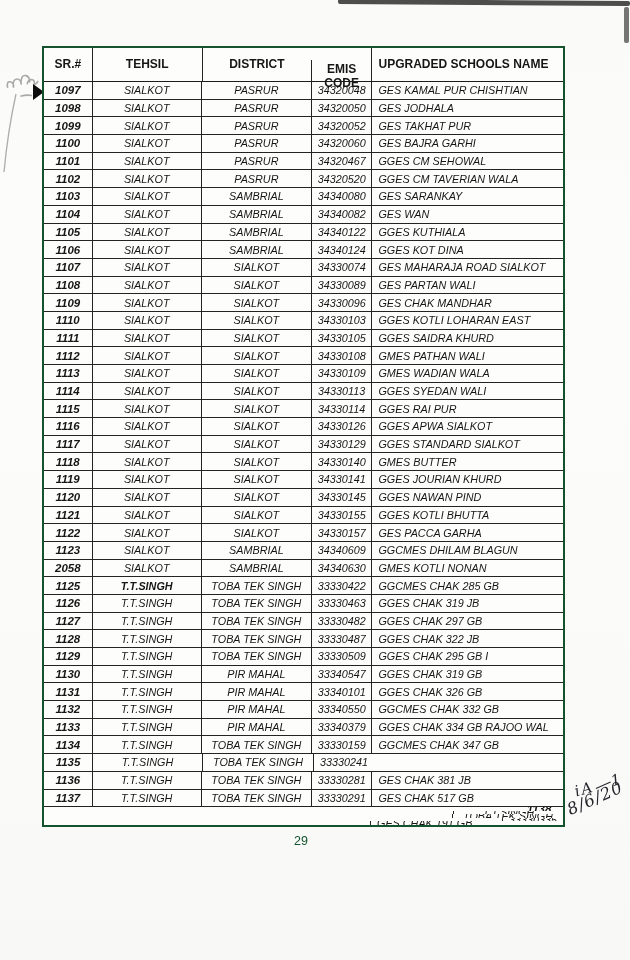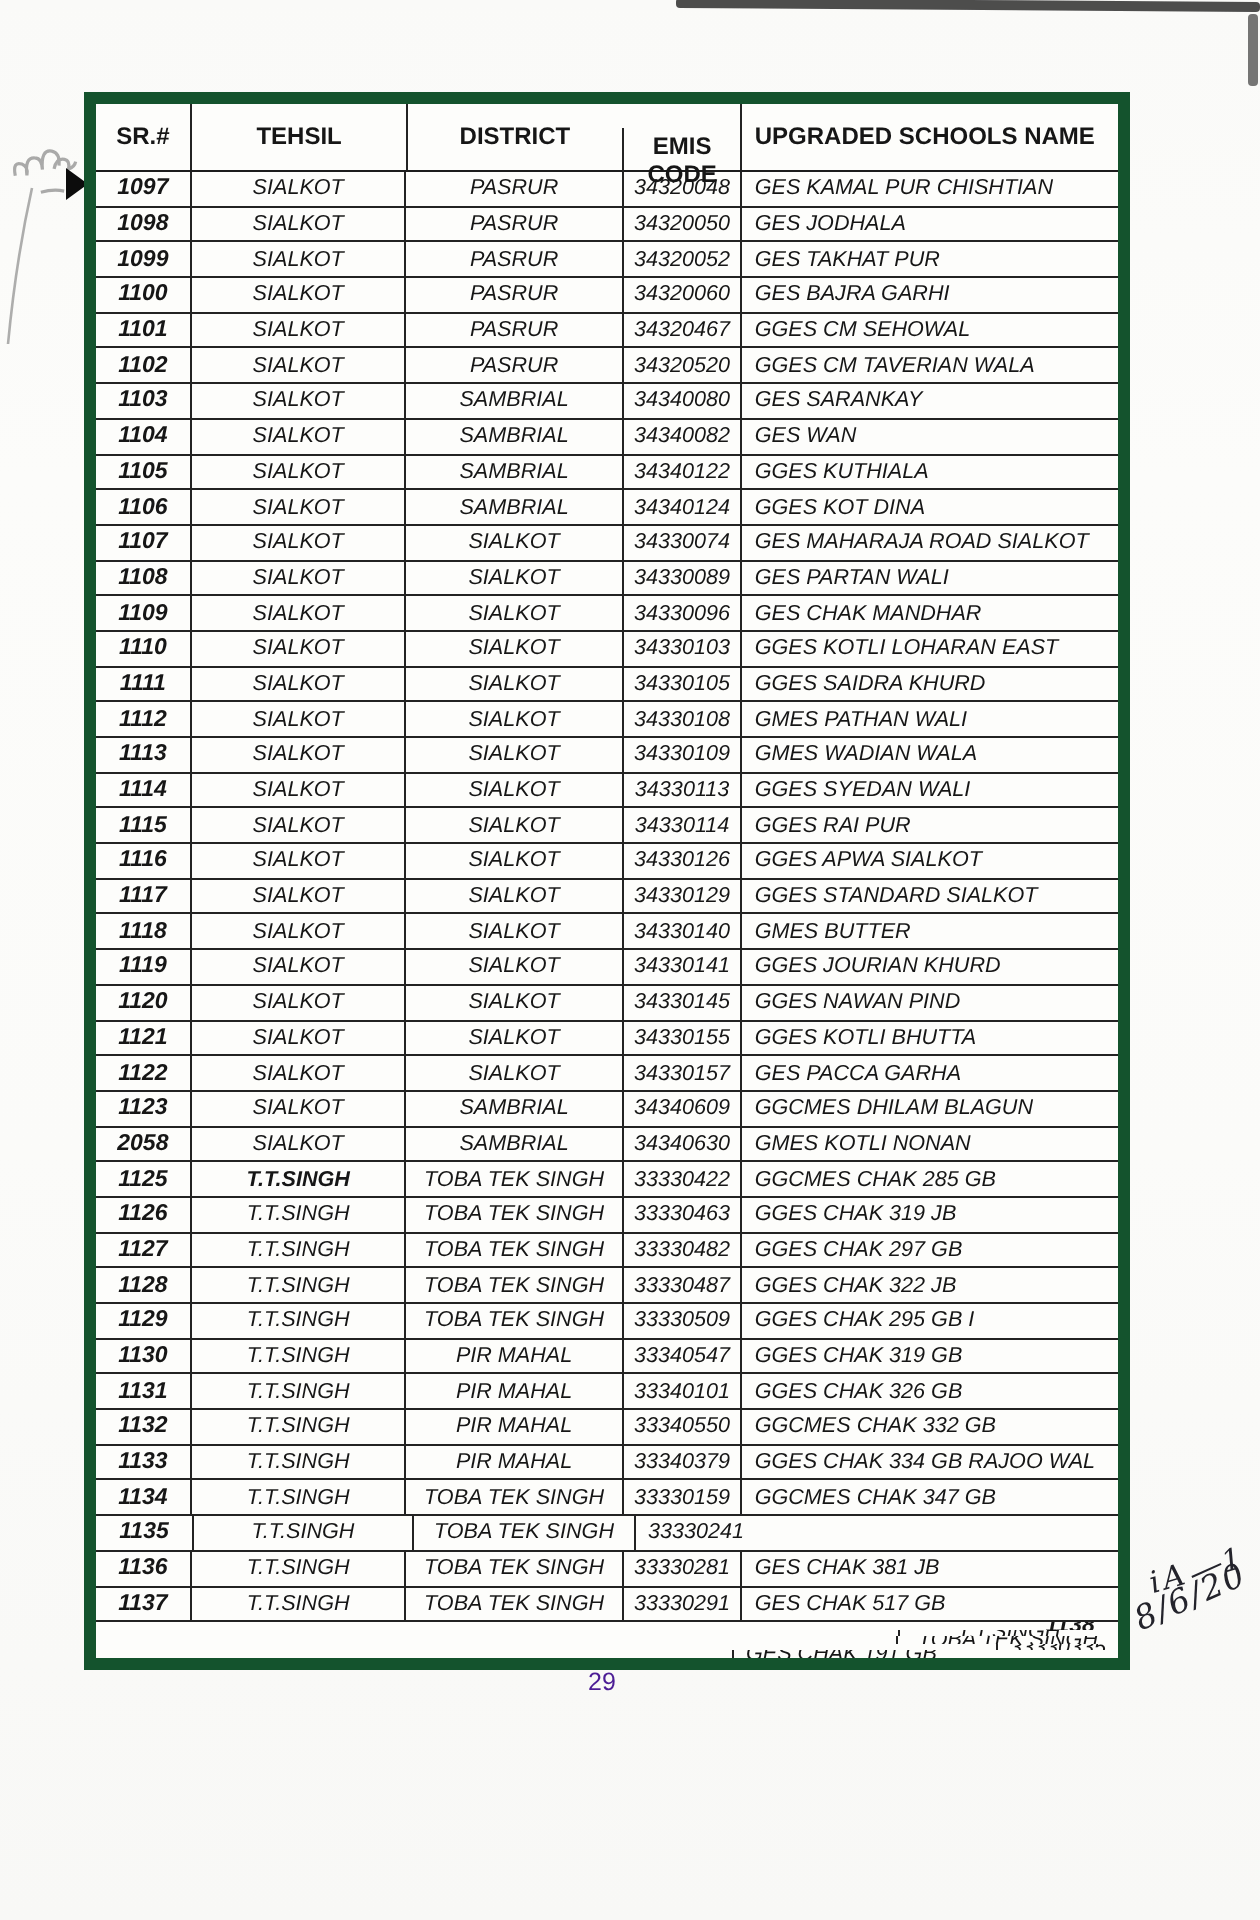--- a/index.html
+++ b/index.html
@@ -13,41 +13,41 @@
   
   .edge-top{position:absolute;top:0px;left:338px;width:292px;height:5px;background:#2e2e2e;opacity:.85;transform:rotate(.4deg);border-radius:2px;}
   .edge-right{position:absolute;top:7px;left:624px;width:5px;height:36px;background:#3c3c3c;opacity:.7;border-radius:2px;}
   .scribble{position:absolute;top:48px;left:-4px;}
   .foldline{position:absolute;top:90px;left:0px;}
   .arrow{position:absolute;top:84px;left:33px;width:0;height:0;
     border-left:11px solid #0c0c0c;border-top:8px solid transparent;border-bottom:8px solid transparent;}
 
   
   .table{position:absolute;left:42px;top:46px;width:523px;box-sizing:border-box;
-    border:6px solid #14532d;background:#fdfdfb;transform:rotate(-.25deeg);
+    border:2px solid #14532d;background:#fdfdfb;transform:rotate(-.25deeg);
     color:#161616;}
   .thead{display:flex;height:33px;border-bottom:1.8px solid #1c1c1c;align-items:center;}
   .th{font-weight:bold;font-size:12px;text-align:center;line-height:1.15;
     display:flex;align-items:center;justify-content:center;height:100%;box-sizing:border-box;}
   .tr{display:flex;height:17.7px;box-sizing:border-box;border-bottom:1.3px solid #232323;align-items:flex-end;font-style:italic;}
   .tr:last-child{border-bottom:none;flex-direction:column;}
   .td{height:100%;box-sizing:border-box;display:flex;align-items:center;justify-content:center;
     font-size:10.8px;letter-spacing:0;white-space:nowrap;overflow:hidden;}
   .c0{width:48px;}
   .c1{width:110px;border-left:1.3px solid #232323;}
   .c2{width:111px;border-left:1.3px solid #232323;}
   .c3{width:61px;border-left:1.3px solid #232323;}
   .c4{width:193px;border-left:1.3px solid #232323;justify-content:flex-start;padding-left:6px;}
   .td.c0{font-weight:bold;font-size:11.5px;}
   .td.bold{font-weight:bold;}
   .th.c3{padding:0 3px;margin-top:24px;}
 
   
   .pagenum{position:absolute;left:286px;top:834px;width:30px;text-align:center;
-    font-size:12.5px;color:#4c1d95;}
+    font-size:12.5px;color:#14532d;}
   .hw{font-family:"DejaVu Serif",serif;font-style:italic;color:#23232b;}
   .hw-mark{position:absolute;left:574px;top:776px;font-size:15px;transform:rotate(-16deg);letter-spacing:2px;white-space:nowrap;}
   .hw-mark .dash{display:inline-block;width:16px;border-top:1.6px solid #23232b;vertical-align:middle;transform:rotate(-8deg);margin:0 1px;}
   .hw-date{position:absolute;left:572px;top:800px;font-size:16.5px;transform:rotate(-24deg);transform-origin:left bottom;white-space:nowrap;letter-spacing:1px;}
 </style>
 </head>
 <body>
 
 <div class="paper">
 

